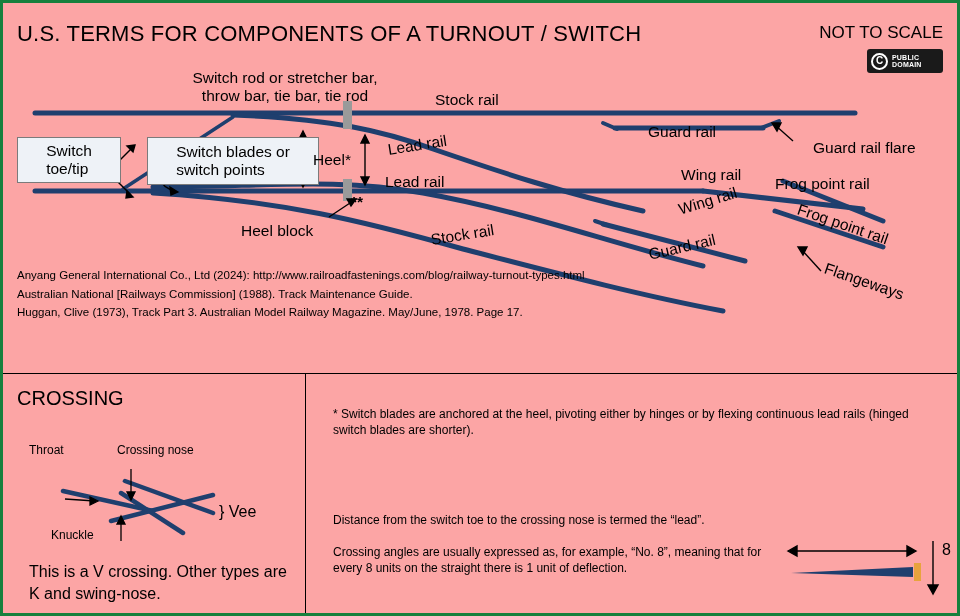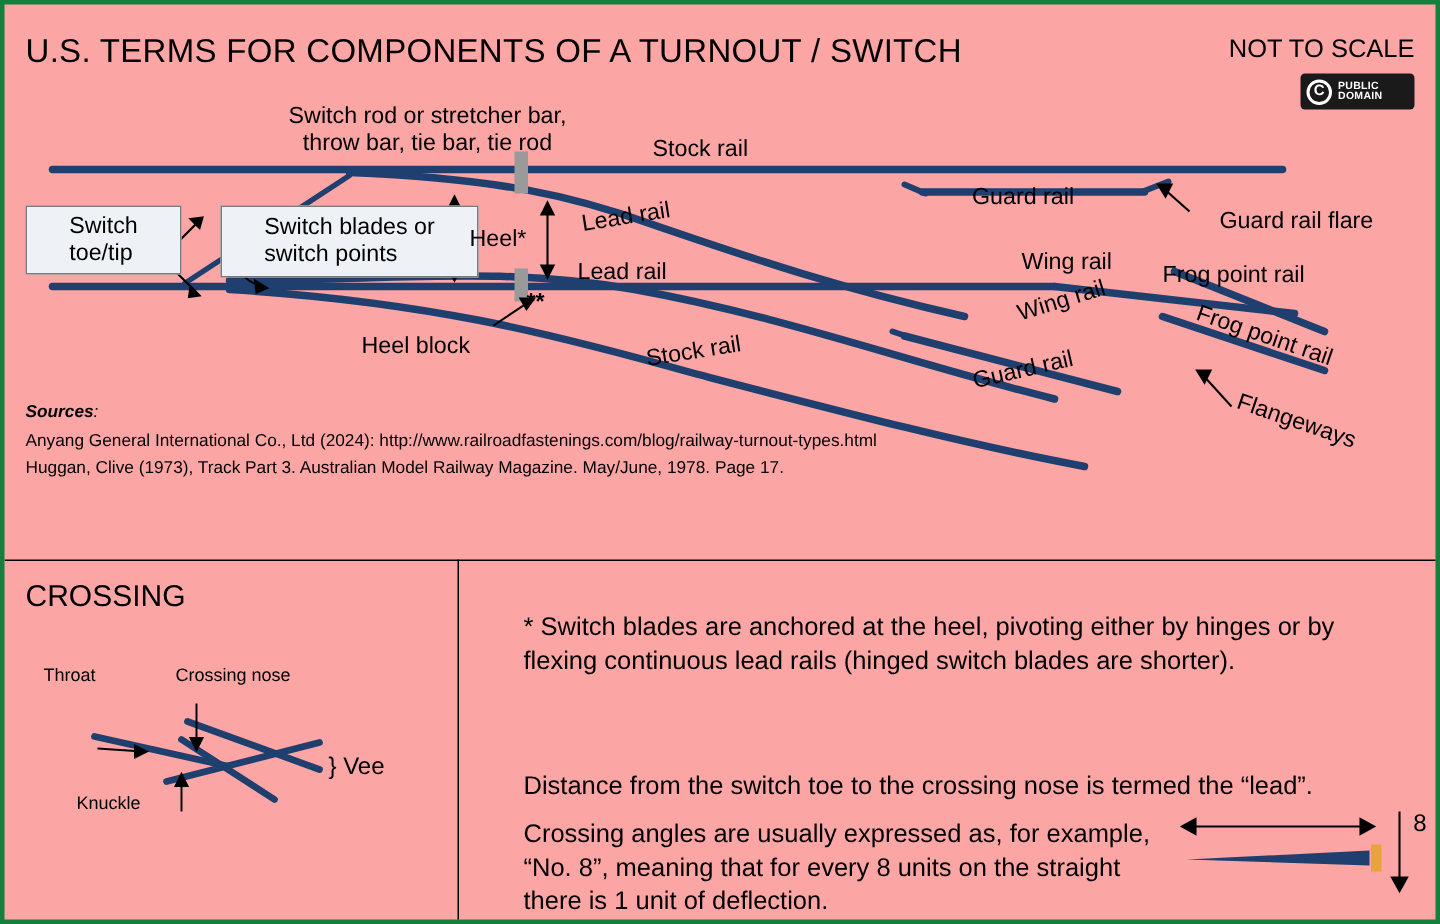--- a/index.html
+++ b/index.html
@@ -117,23 +117,22 @@
   .clabel { font-size: 12px; white-space: nowrap; }
   #crossing-note {
     left: 26px; top: 188px;
     font-size: 16px;
     line-height: 1.35;
     width: 266px;
   }
 
   .note {
     position: absolute;
-    font-size: 17px;
+    font-size: 12px;
     line-height: 1.33;
-    margin-left: 16px;
   }
   .note .marker { font-weight: normal; }
 
   #ratio-label {
     right: 60px; top: 168px;
     font-size: 16px;
   }
   #ratio-one {
     right: 14px; top: 196px;
     font-size: 14px;
@@ -245,22 +244,22 @@
     <div class="abs dlabel" style="left:798px; top:78px;margin-left:12px;">Guard rail flare</div>
     <div class="abs dlabel" style="left:772px; top:114px;">Frog point rail</div>
 
     <div class="abs dlabel" style="left:676px; top:140px; transform:rotate(-17deg); transform-origin:left center;">Wing rail</div>
     <div class="abs dlabel" style="left:646px; top:185px; transform:rotate(-13deg); transform-origin:left center;">Guard rail</div>
     <div class="abs dlabel" style="left:795px; top:139px; transform:rotate(19deg); transform-origin:left center;">Frog point rail</div>
     <div class="abs dlabel" style="left:822px; top:198px; transform:rotate(19deg); transform-origin:left center;">Flangeways</div>
   </div>
 
   <div class="abs" id="sources">
-    <div class="src-line"><b><i>Sources</i></b><i>:</i></div>
     <div class="src-line">Anyang General International Co., Ltd (2024): http://www.railroadfastenings.com/blog/railway-turnout-types.html</div>
+    <div class="src-line">Australian National [Railways Commission] (1988). Track Maintenance Guide.</div>
     <div class="src-line">Huggan, Clive (1973), Track Part 3. Australian Model Railway Magazine. May/June, 1978. Page 17.</div>
   </div>
 
   <div class="abs" id="bottom">
     <div class="abs" id="divider-h"></div>
     <div class="abs" id="divider-v"></div>
 
     <div class="abs" id="crossing-title">CROSSING</div>
 
     <svg width="302" height="246" viewBox="0 0 302 246" style="position:absolute;left:0;top:0;">
@@ -281,20 +280,21 @@
         <line x1="118" y1="168" x2="118" y2="146"></line>
         <polygon points="118,143 114,151 122,151"></polygon>
       </g>
     </svg>
 
     <div class="abs clabel" style="left:26px; top:70px;">Throat</div>
     <div class="abs clabel" style="left:114px; top:70px;">Crossing nose</div>
     <div class="abs clabel" style="left:48px; top:155px;">Knuckle</div>
     <div class="abs clabel" style="left:216px; top:130px; font-size:16px;">} Vee</div>
 
+    <div class="abs" id="crossing-note">This is a V crossing. Other types are K and swing-nose.</div>
 
     <div class="note" style="left:330px; top:34px; width:588px;">
       <span class="marker">*</span>
       <span>Switch blades are anchored at the heel, pivoting either by hinges or by flexing continuous lead rails (hinged switch blades are shorter).</span>
     </div>
 
 
     <div class="note" style="left:330px; top:140px; width:594px;">
       <span>Distance from the switch toe to the crossing nose is termed the “lead”.</span>
     </div>

